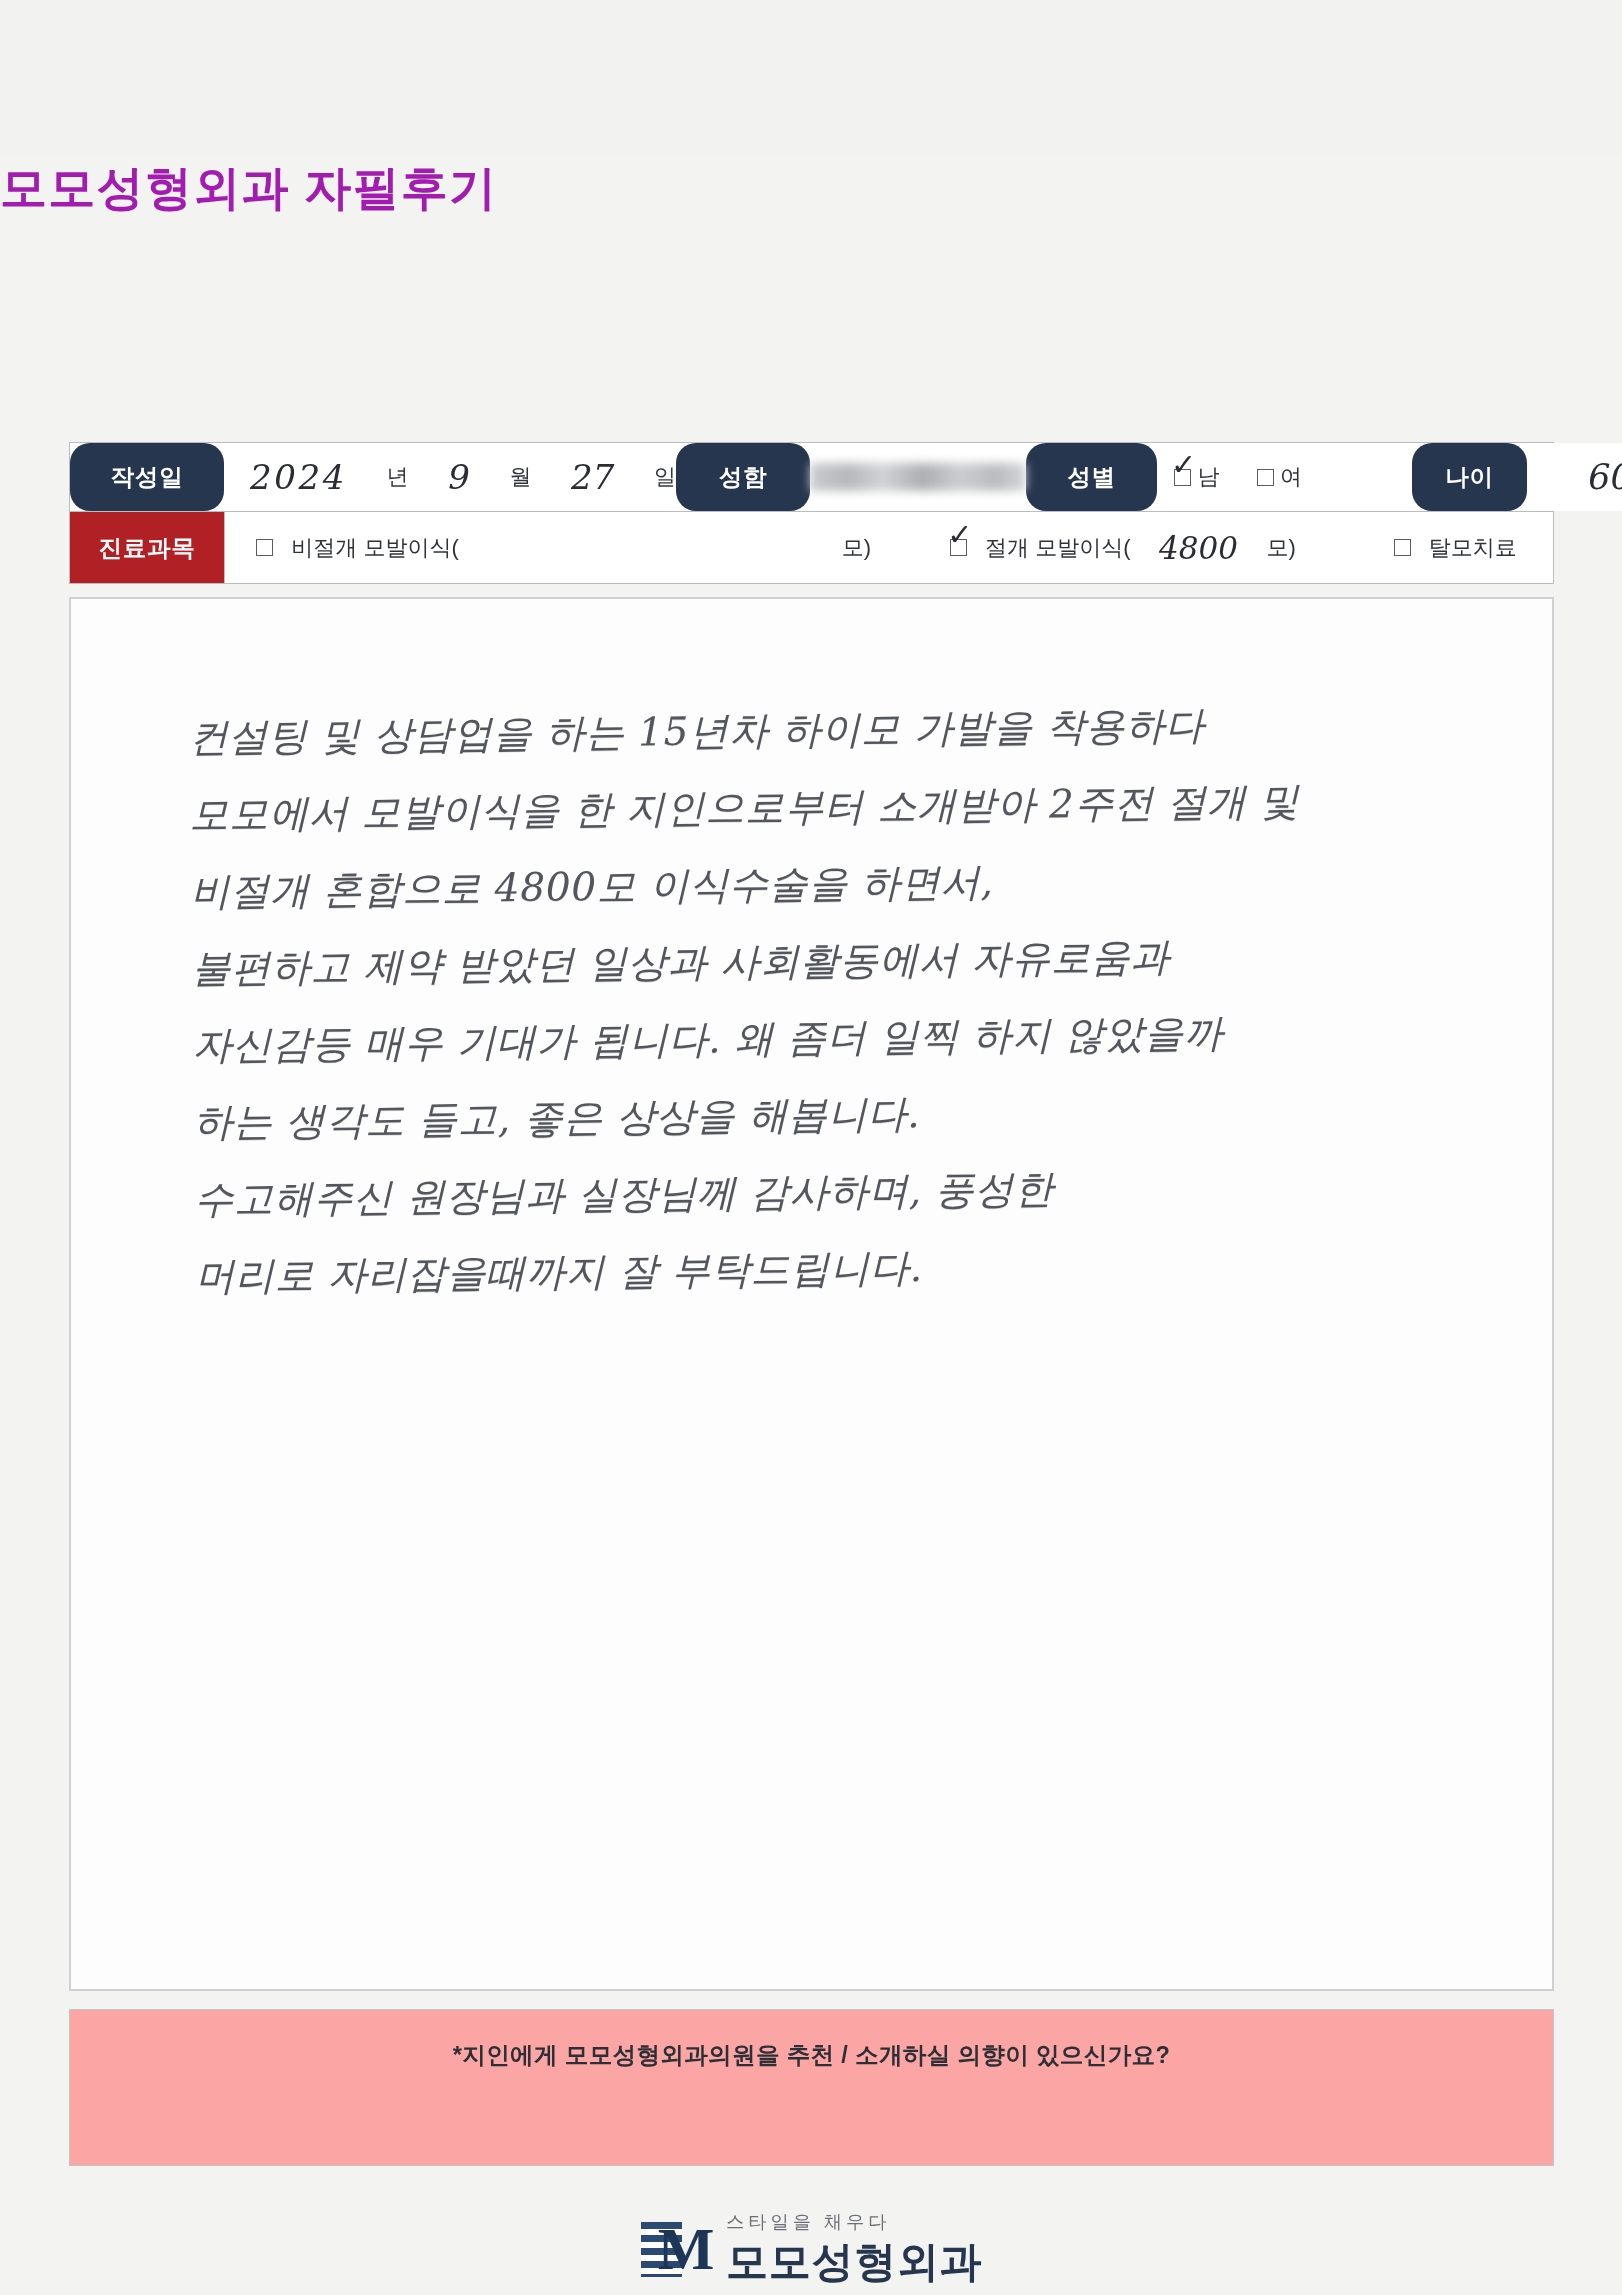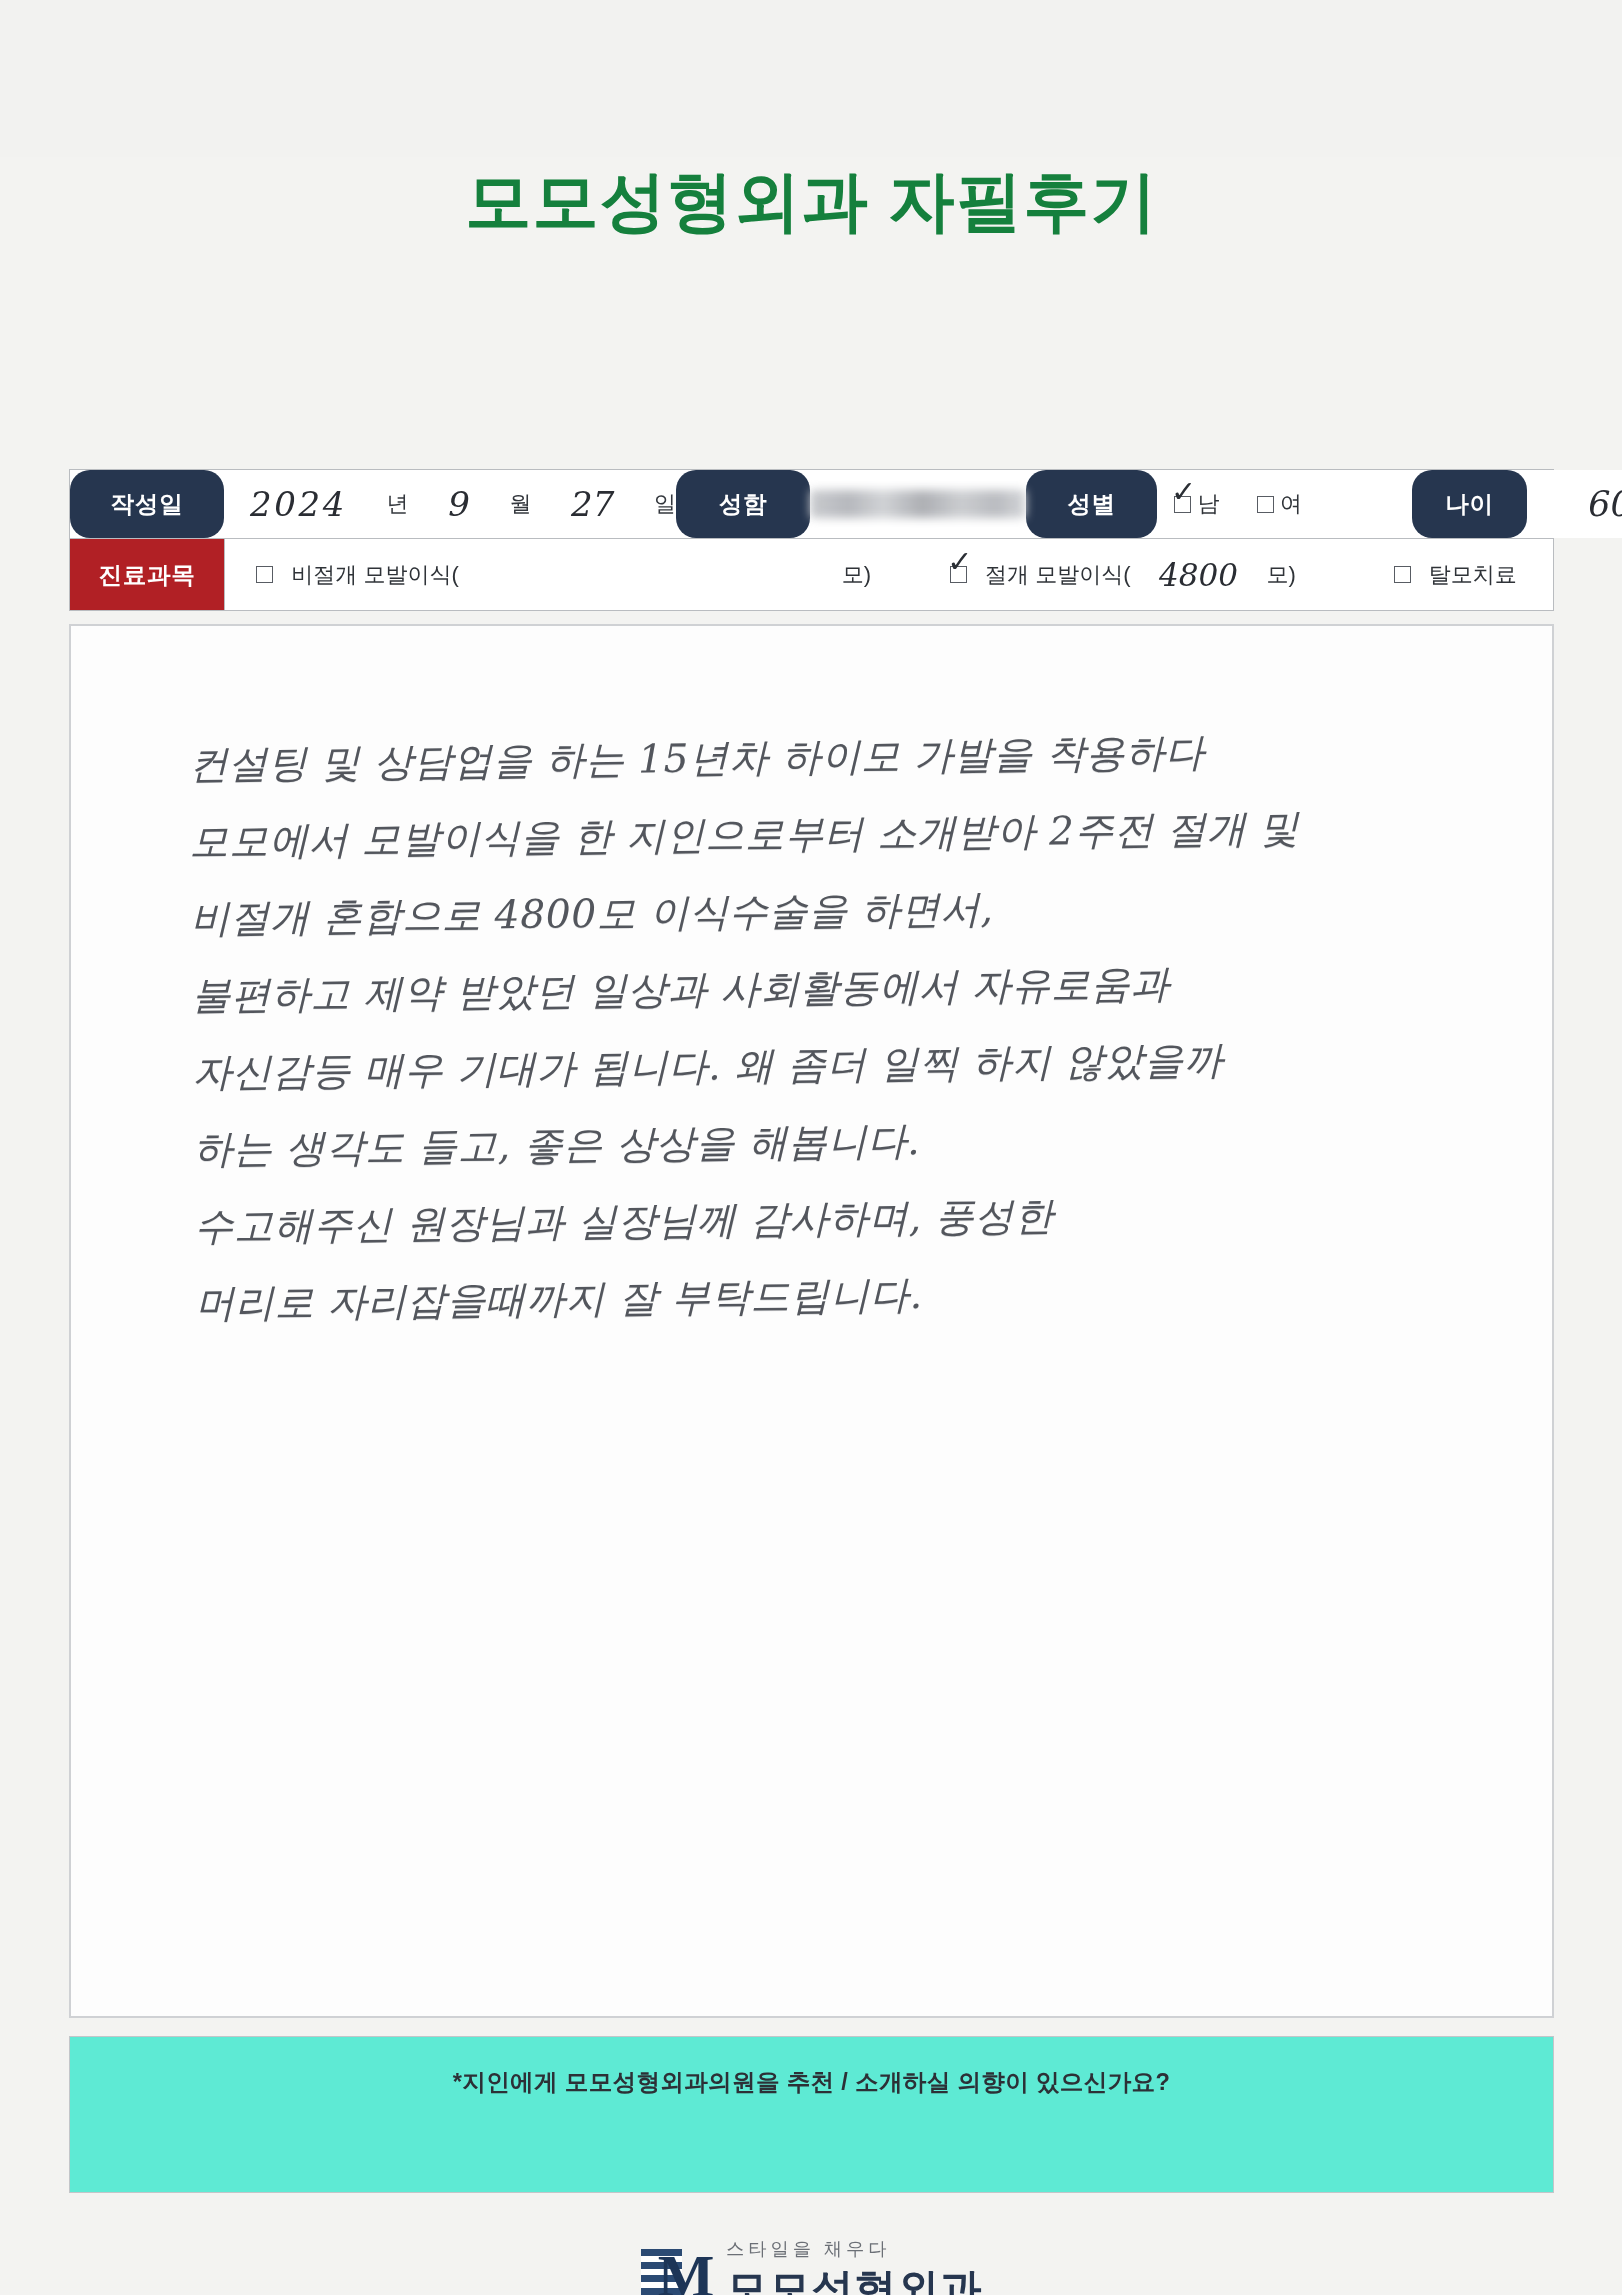--- a/index.html
+++ b/index.html
@@ -12,25 +12,24 @@
   .page {
     position: relative;
     width: 1623px;
     height: 2295px;
     background: #f3f3f1;
     padding: 0;
   }
 
   
   .title {
-    text-align: center;
-    font-size: 66px;
+    font-size: 47px;
     font-weight: bold;
     letter-spacing: 1.3px;
-    color: #15803d;
+    color: #a21caf;
     margin-top: 157px;
   }
 
   
   .info-wrap {
     margin: 222px 69px 0 69px;
     border: 1.3px solid #b9bcc0;
     background: #fff;
   }
   .row1 {
@@ -187,21 +186,21 @@
     white-space: pre-wrap;
     opacity: .88;
     transform: rotate(-0.7deg);
     text-shadow: 0 0.7px 0 rgba(90,95,105,.25);
   }
 
   
   .survey {
     margin: 18.3px 69px 0 69px;
     border: 1.3px solid #c3c5c9;
-    background: #5eead4;
+    background: #fca5a5;
     height: 157px;
     padding-top: 29px;
   }
   .survey-q {
     text-align: center;
     font-size: 23.6px;
     font-weight: bold;
     color: #2c3036;
     letter-spacing: 0.3px;
   }

